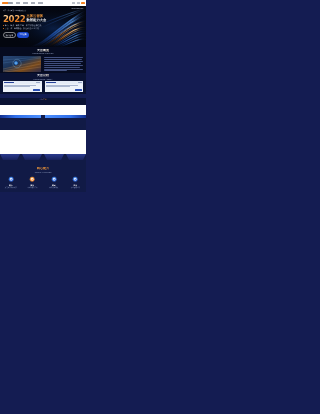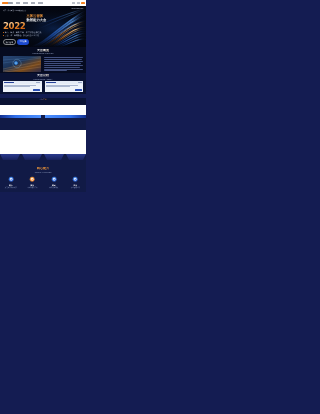--- a/index.html
+++ b/index.html
@@ -18,21 +18,21 @@
   
   .hero{height:41px;position:relative;overflow:hidden;background:#03060f;}
   .heroBg{position:absolute;inset:0;width:86px;height:41px;display:block;}
   .heroTxt{z-index:2;}
   .heroTxt{position:absolute;left:3px;top:3.5px;right:3px;}
   .crumbTxt{font-size:1.5px;color:#aab1c2;line-height:2px;display:block;}
   .yrrow{display:flex;align-items:flex-start;margin-top:3.4px;}
   .yr{font-size:8.6px;font-weight:bold;line-height:8px;letter-spacing:-.4px;
       background:linear-gradient(170deg,#ffe3bb 0%,#f5a04a 40%,#e2751a 70%,#b8500c 100%);
       -webkit-background-clip:text;background-clip:text;color:transparent;
-      font-family:"DejaVu Sans",sans-serif;margin-top:7px;}
+      font-family:"DejaVu Sans",sans-serif;}
   .tcol{margin-left:1.2px;padding-top:.4px;}
   .t1{font-size:3.3px;font-weight:bold;line-height:3.6px;color:#f79b3c;display:block;white-space:nowrap;}
   .t2{font-size:3.3px;font-weight:bold;line-height:3.6px;color:#ffffff;display:block;white-space:nowrap;}
   .sub{margin-top:1.6px;}
   .subline{display:flex;align-items:center;gap:.8px;margin-top:.7px;}
   .dot{width:1px;height:1px;background:#f5821f;border-radius:50%;flex:none;}
   .subtxt{font-size:1.9px;color:#aeb8cf;line-height:2.2px;white-space:nowrap;}
   .btns{display:flex;gap:1.6px;margin-top:2.6px;}
   .btn1{font-size:1.8px;color:#e8ecf5;border:.3px solid rgba(255,255,255,.5);
         border-radius:4px;padding:.8px 1.8px;line-height:2px;white-space:nowrap;}

